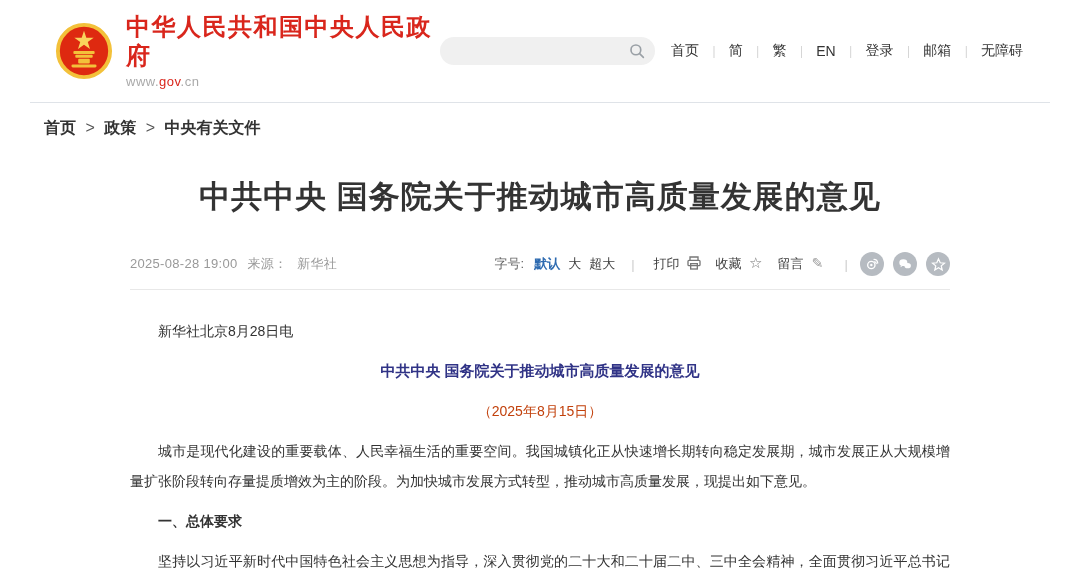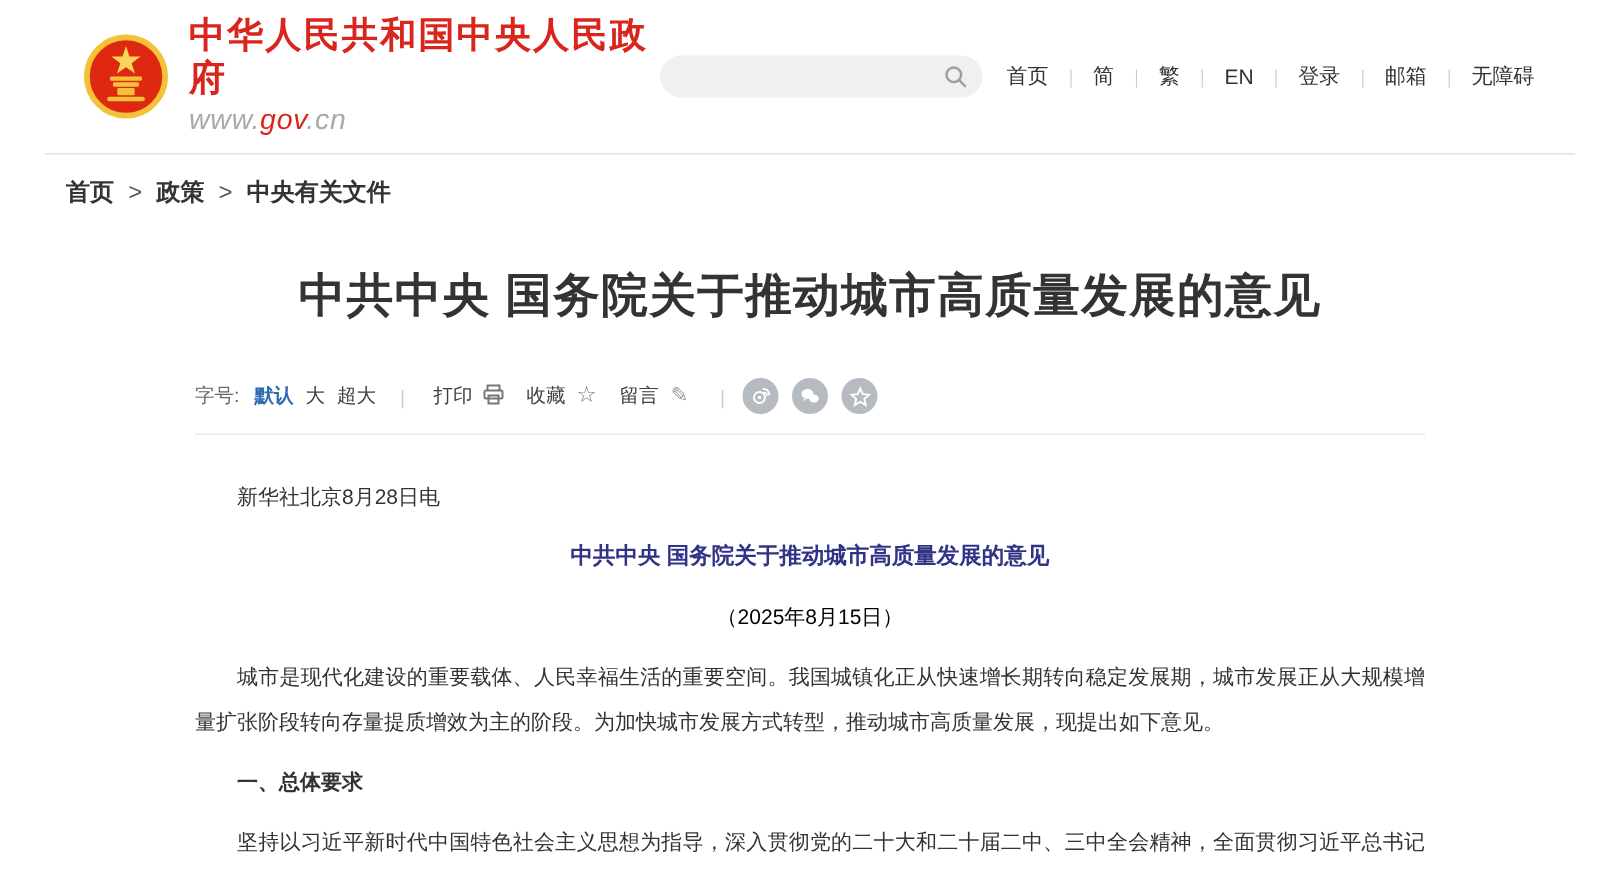--- a/index.html
+++ b/index.html
@@ -6,21 +6,21 @@
   html,body { background:#fff; }
   body { font-family:"Liberation Sans","DejaVu Sans",sans-serif; }
   .page { position:relative; width:1020px; height:579px; background:#fff; overflow:hidden; margin:0 auto; }
 
   
   .site-header { height:103px; display:flex; align-items:center; padding:0 27px 0 25px; border-bottom:1px solid #dfe3e8; background:#fff; }
   .brand { display:flex; align-items:center; gap:13px; cursor:pointer; }
   .emblem { width:58px; height:58px; display:inline-block; }
   .brand-text { display:flex; flex-direction:column; }
   .site-title { font-size:24px; font-weight:bold; color:#d9261c; letter-spacing:1.5px; line-height:1.2; }
-  .site-url { font-size:19px; color:#a9a9a9; margin-top:3px; letter-spacing:.5px;font-style:italic; }
+  .site-url { font-size:13px; color:#a9a9a9; margin-top:3px; letter-spacing:.5px; }
   .site-url .gov { color:#d9261c; }
   .header-right { margin-left:auto; display:flex; align-items:center; gap:16px; }
   .search-box { position:relative; width:215px; height:28px; background:#f0f0f0; border-radius:14px; }
   .search-box input { position:absolute; left:12px; top:0; width:170px; height:28px; border:none; background:transparent; outline:none; font-size:13px; color:#333; }
   .search-icon { position:absolute; right:9px; top:5px; width:18px; height:18px; }
   .top-nav { display:flex; align-items:center; font-size:14px; color:#333; white-space:nowrap; }
   .top-nav a { color:#333; text-decoration:none; cursor:pointer; }
   .nav-sep { color:#c9c9c9; margin:0 9px; font-size:12px; }
 
   
@@ -43,21 +43,21 @@
   .tool { display:inline-flex; gap:6px; margin:0 7px; }
   .tool-icon { display:inline-flex; width:16px; height:16px; align-items:center; justify-content:center; color:#777; font-size:15px; }
   .pencil { color:#9a9a9a; font-size:14px; }
   .share-group { display:flex; align-items:center; gap:9px; }
   .share-circle { width:24px; height:24px; border-radius:50%; background:#b6bbc1; display:inline-flex; align-items:center; justify-content:center; cursor:pointer; }
   .meta-divider { border:none; border-top:1px solid #e8e8e8; margin-top:13px; }
 
   .body-text { margin-top:26px; font-size:14px; line-height:30px; color:#333; }
   .body-text p { text-indent:2em; text-align:justify; margin-bottom:10px; }
   .doc-title { text-align:center !important; text-indent:0 !important; font-weight:bold; color:#303386; font-size:15px; margin-top:6px; }
-  .doc-date { text-align:center !important; text-indent:0 !important; color:#000000; font-size:14px; }
+  .doc-date { text-align:center !important; text-indent:0 !important; color:#c2410c; font-size:14px; }
   .section-heading { font-weight:bold; margin-top:4px; }
 </style>
 </head>
 <body>
 
 <div class="page">
 
   <header class="site-header">
     <div class="brand">
       <span class="emblem">
@@ -109,20 +109,25 @@
     <span class="crumb-sep">&gt;</span>
     <a>政策</a>
     <span class="crumb-sep">&gt;</span>
     <a>中央有关文件</a>
   </div>
 
   <main class="article">
     <h1 class="page-title">中共中央 国务院关于推动城市高质量发展的意见</h1>
 
     <div class="meta-row">
+      <div class="meta-left">
+        <span>2025-08-28 19:00</span>
+        <span class="src-name">来源：</span>
+        <span class="src-name">新华社</span>
+      </div>
 
       <div class="meta-right">
         <span class="fs-label">字号:</span>
         <a class="fs-opt fs-active">默认</a>
         <a class="fs-opt">大</a>
         <a class="fs-opt">超大</a>
 
         <span class="vsep">|</span>
 
         <a class="tool">

